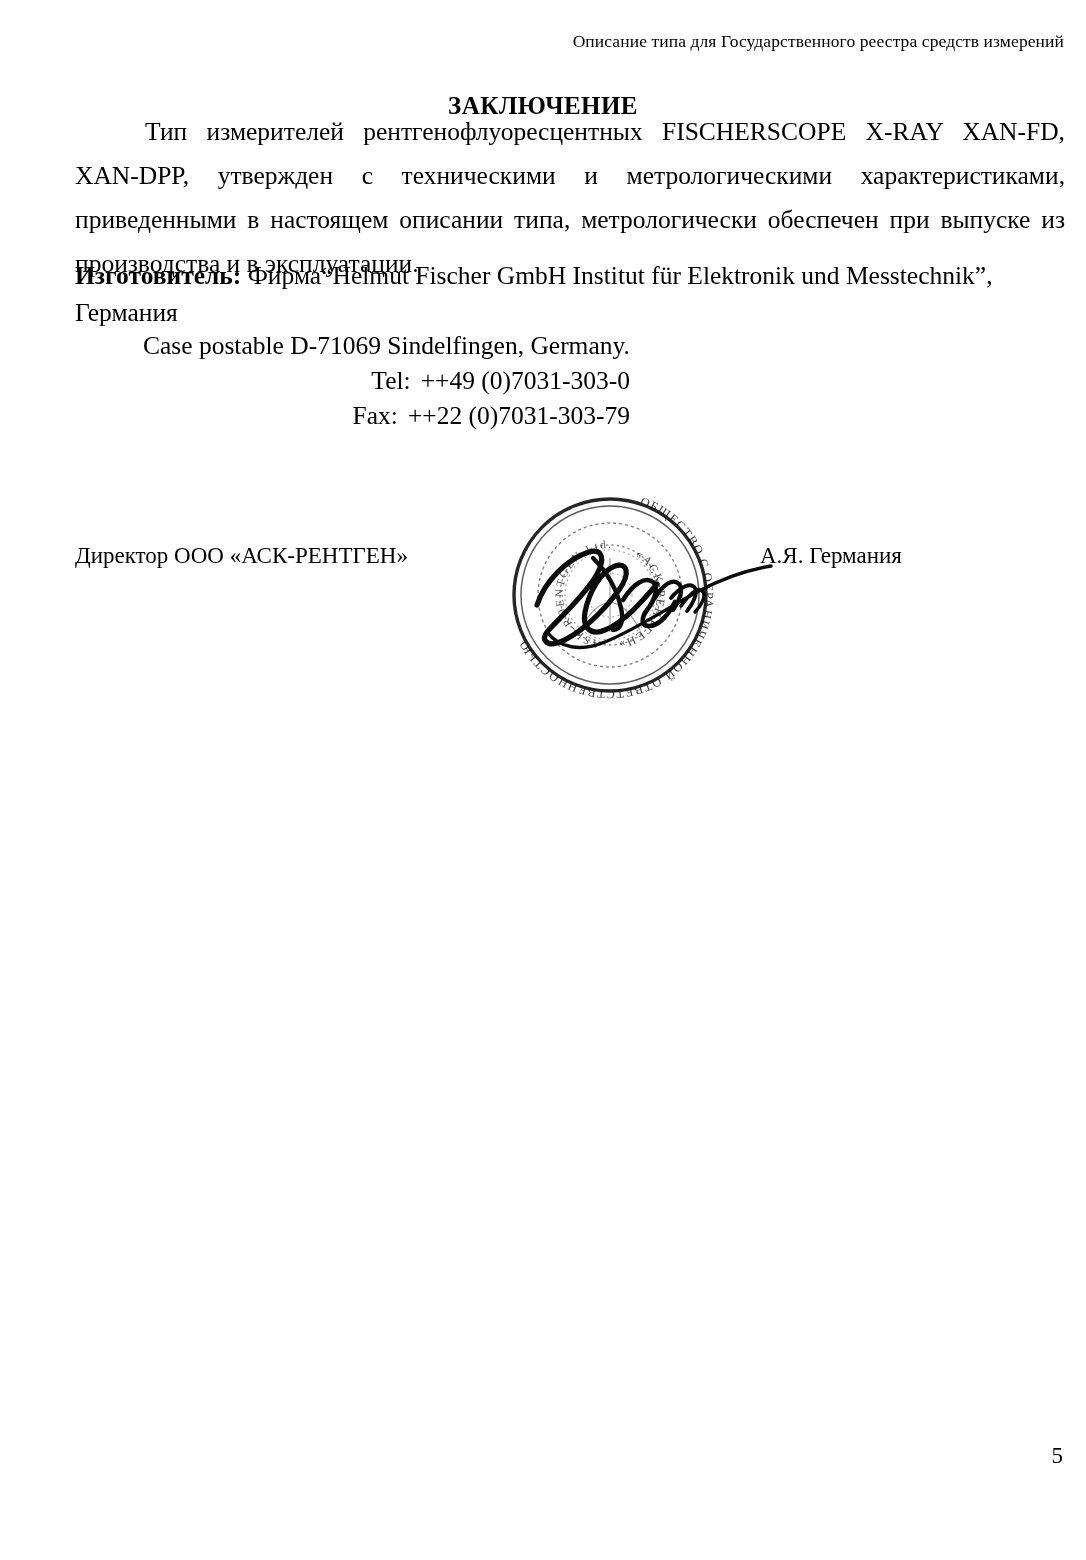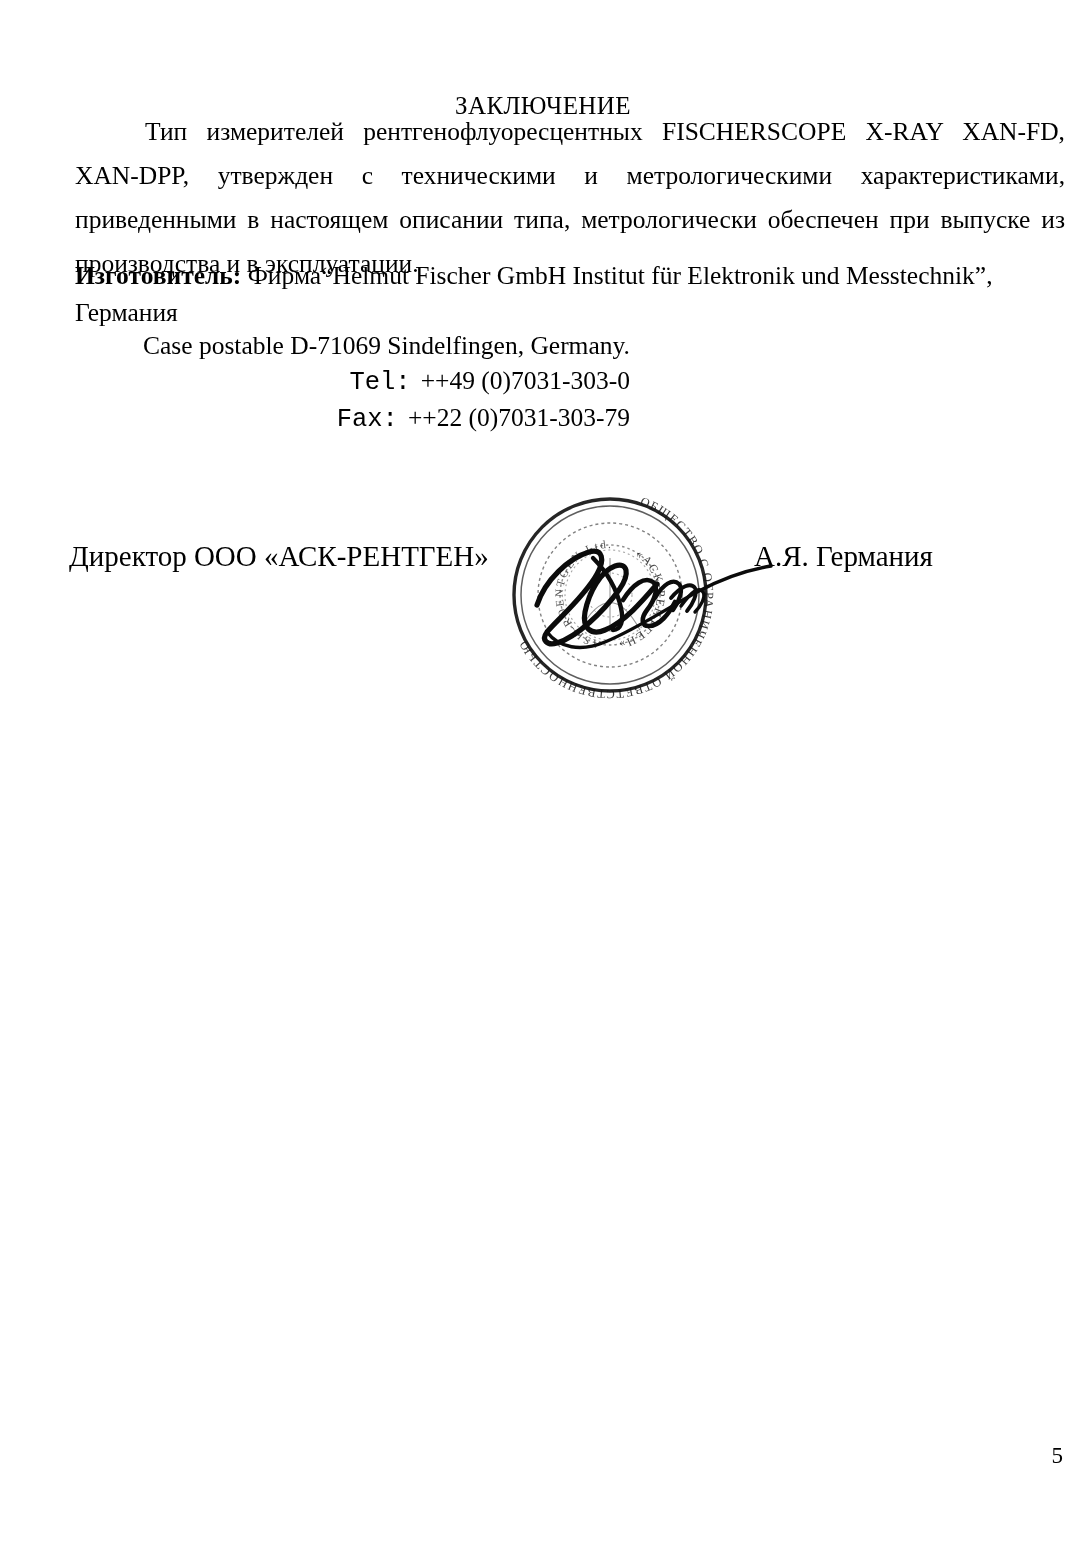--- a/index.html
+++ b/index.html
@@ -39,21 +39,21 @@
   }
 
   
   .doc-title {
     position: absolute;
     top: 75px;
     left: 0;
     width: 1086px;
     text-align: center;
     font-size: 25px;
-    font-weight: normal;
+    font-weight: bold;
     letter-spacing: 0.4px;
   }
 
   
   .content {
     position: absolute;
     top: 110px;
     left: 75px;
     width: 990px;
   }
@@ -95,38 +95,37 @@
   }
   .contact .addr {
     display: block;
   }
   .contact .kv {
     display: block;
   }
   .contact .k {
     display: inline-block;
     width: 160px;
-    font-family: Liberation Mono, monospace;
   }
   .contact .v {
     display: inline-block;
     margin-left: 10px;
   }
   .contact .v.email {
     padding-left: 8px;
   }
 
   
   .sig-row {
     position: absolute;
     top: 538px;
-    left: 69px;
+    left: 75px;
     width: 990px;
     height: 40px;
-    font-size: 29px;
+    font-size: 23px;
     line-height: 36px;
   }
   .sig-title {
     position: absolute;
     left: 0;
     top: 0;
     white-space: nowrap;
   }
   .sig-name {
     position: absolute;
@@ -156,20 +155,21 @@
     width: 1063px;
     text-align: right;
     font-size: 23px;
   }
 </style>
 </head>
 <body>
 
 <div class="page">
 
+  <div class="running-header">Описание типа для Государственного реестра средств измерений</div>
 
   <h1 class="doc-title">ЗАКЛЮЧЕНИЕ</h1>
 
   <div class="content">
     <p class="para">Тип измерителей рентгенофлуоресцентных FISCHERSCOPE X-RAY XAN-FD, XAN-DPP, утвержден с техническими и метрологическими характеристиками, приведенными в настоящем описании типа, метрологически обеспечен при выпуске из производства и в эксплуатации.</p>
   </div>
 
   <div class="manufacturer">
     <span class="lead">Изготовитель:</span>
     <span>Фирма“Helmut Fischer GmbH Institut für Elektronik und Messtechnik”, Германия</span>

